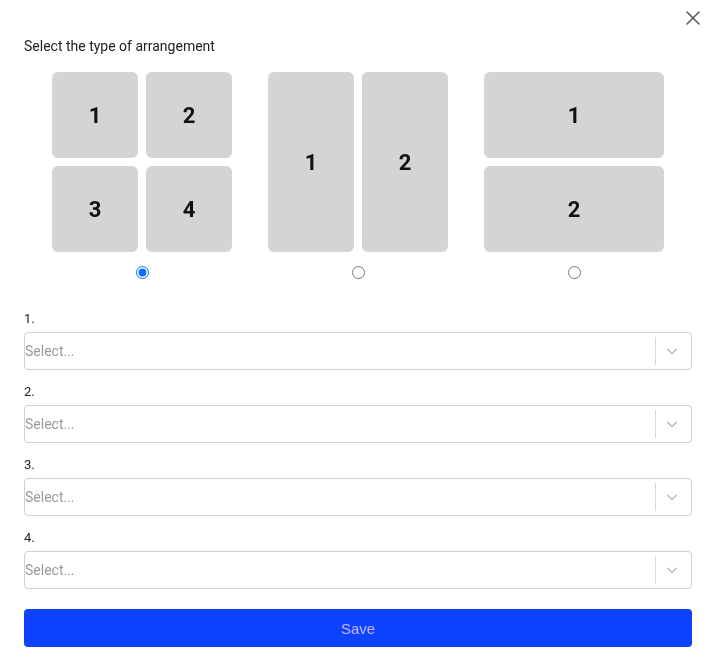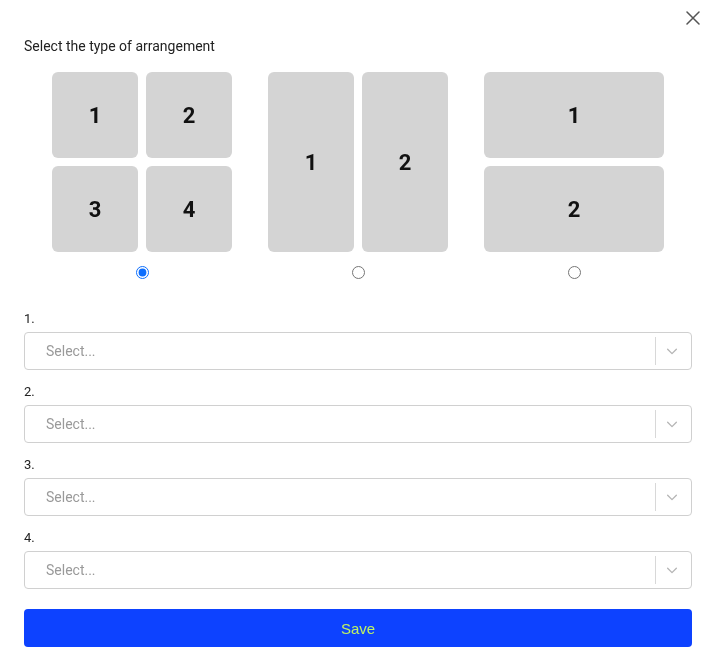--- a/index.html
+++ b/index.html
@@ -107,21 +107,21 @@
       display: block;
     }
     .select-box {
       width: 100%;
       height: 38px;
       border: 1px solid #d0d0d0;
       border-radius: 4px;
       display: flex;
       align-items: center;
       justify-content: space-between;
-      padding: 0 4px 0 21px;
+      padding: 0 4px 0 0;
       cursor: pointer;
       background: #fff;
     }
     .select-placeholder {
       color: #9a9a9a;
       font-size: 14px;
     }
     .select-arrow {
       width: 32px;
       height: 28px;
@@ -131,21 +131,21 @@
       border-left: 1px solid #d8d8d8;
     }
     .select-arrow svg {
       width: 14px;
       height: 14px;
     }
     .save-btn {
       width: 100%;
       height: 38px;
       background: #0d42ff;
-      color: #bef264;
+      color: #c4b5fd;
       border: none;
       border-radius: 4px;
       font-size: 15px;
       font-weight: 500;
       cursor: pointer;
       margin-top: 6px;
     }
   </style>
 </head>
 <body>

